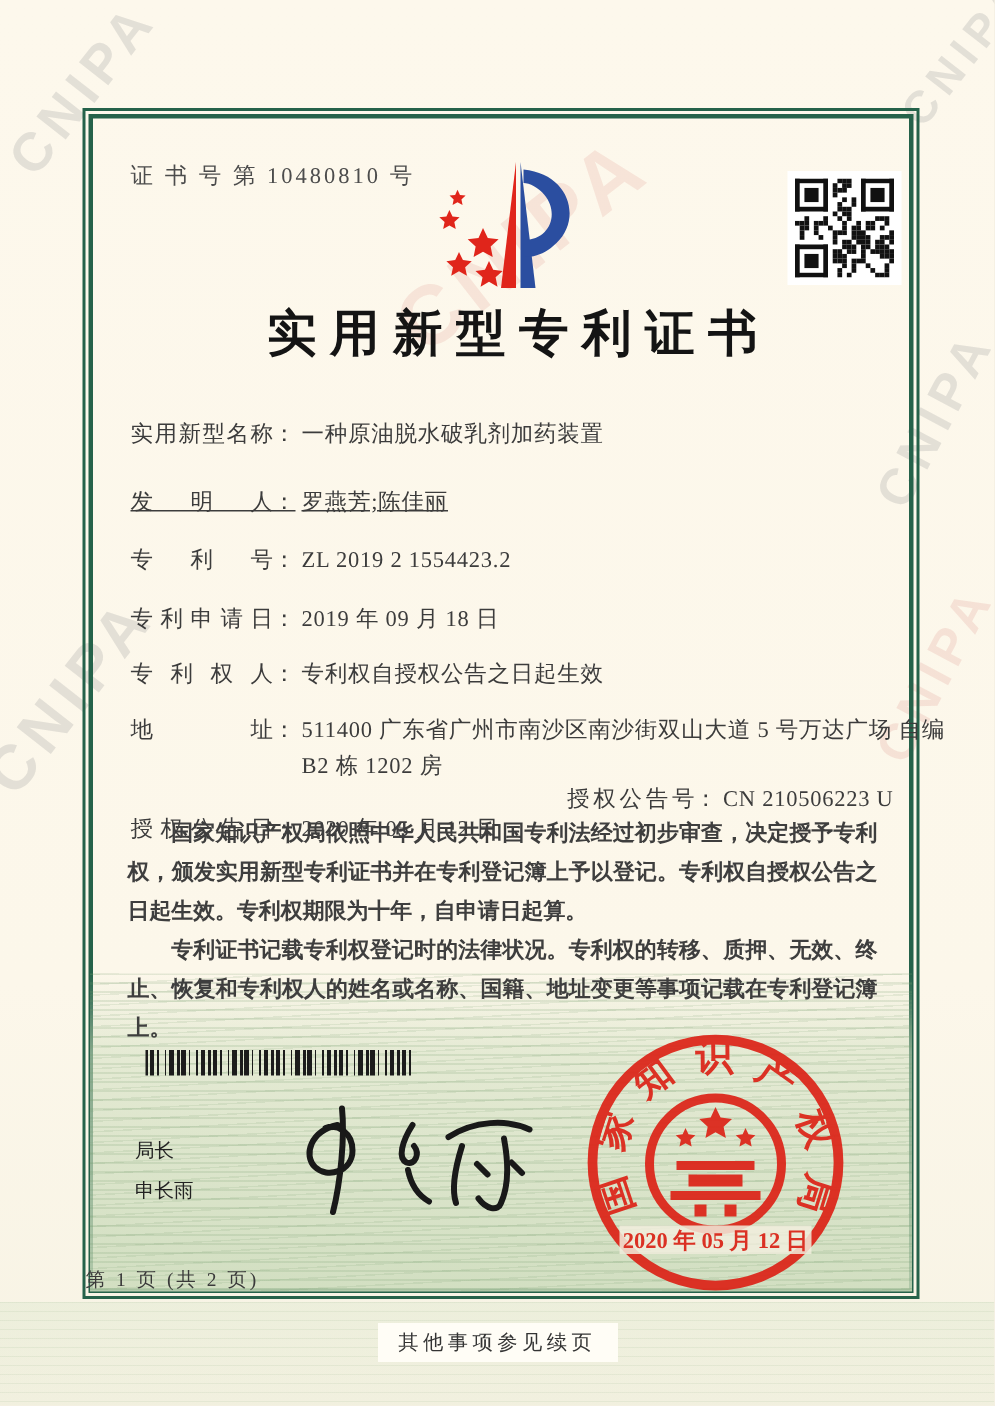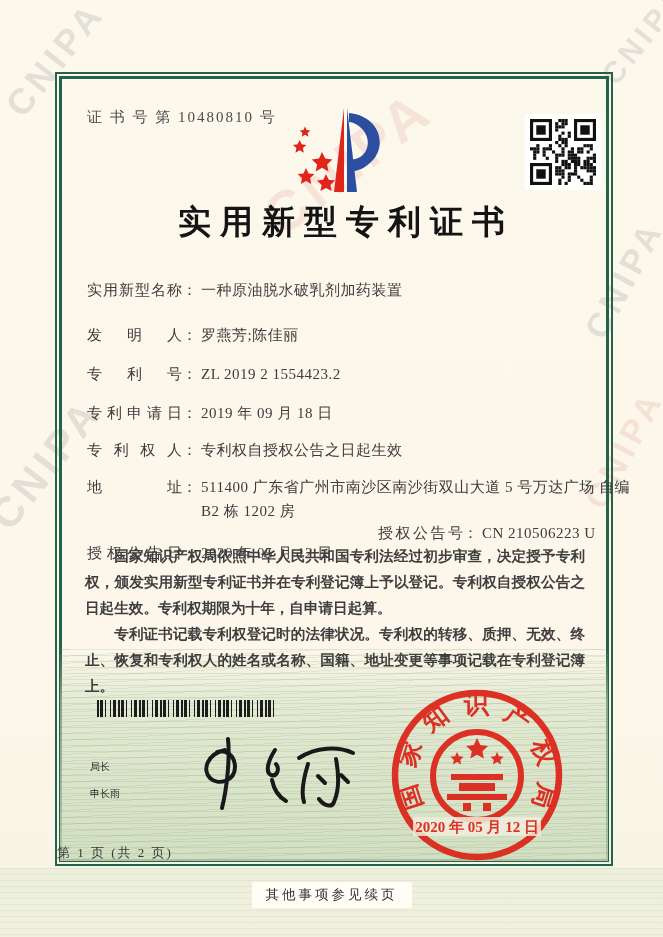--- a/index.html
+++ b/index.html
@@ -63,21 +63,21 @@
   }
   .field{
     position:absolute;left:30px;display:flex;font-size:15px;color:#3c3c3c;line-height:24px;
   }
   .flabel{
     display:inline-block;width:95px;text-align:justify;text-align-last:justify;flex:none;
   }
   .colon{flex:none;}
   .fvalue{letter-spacing:0.5px;width:430px;padding-left:4px;}
   .f-name{top:204px;}
-  .f-inventor{top:249px;}
+  .f-inventor{top:249px;text-decoration:underline;}
   .f-patno{top:288px;}
   .f-appdate{top:327px;}
   .f-patentee{top:364px;}
   .f-address{top:401px;}
   .f-grantdate{top:447px;margin-top:20px;}
   .f-grantno{top:447px;left:305px;}
   .f-grantno .flabel{width:85px;margin-left:16px;}
 
   .paras{
     position:absolute;left:28px;top:469px;width:500px;font-size:14.6px;line-height:26px;
@@ -88,21 +88,21 @@
   .barcode{
     position:absolute;left:40px;top:626px;width:178px;height:17px;
     background:repeating-linear-gradient(90deg,
       #1c1c1c 0 2px,transparent 2px 3px,
       #1c1c1c 3px 6px,transparent 6px 8px,
       #1c1c1c 8px 9px,transparent 9px 13px,
       #1c1c1c 13px 14px,transparent 14px 16px,
       #1c1c1c 16px 19px,transparent 19px 21px);
   }
 
-  .officer{position:absolute;left:33px;top:679px;font-size:10px;color:#222;line-height:27px;
+  .officer{position:absolute;left:33px;top:679px;font-size:13px;color:#222;line-height:27px;
     font-family:"Liberation Sans","DejaVu Sans",sans-serif;}
   .signature{position:absolute;left:130px;top:660px;}
   .seal{position:absolute;left:330px;top:614px;}
 
   .pageinfo{
     position:absolute;left:0;top:770px;width:100%;
     font-size:13px;color:#3a3a3a;letter-spacing:2px;
   }
   .bottom-note{
     position:absolute;left:50%;top:882px;transform:translateX(-50%);

